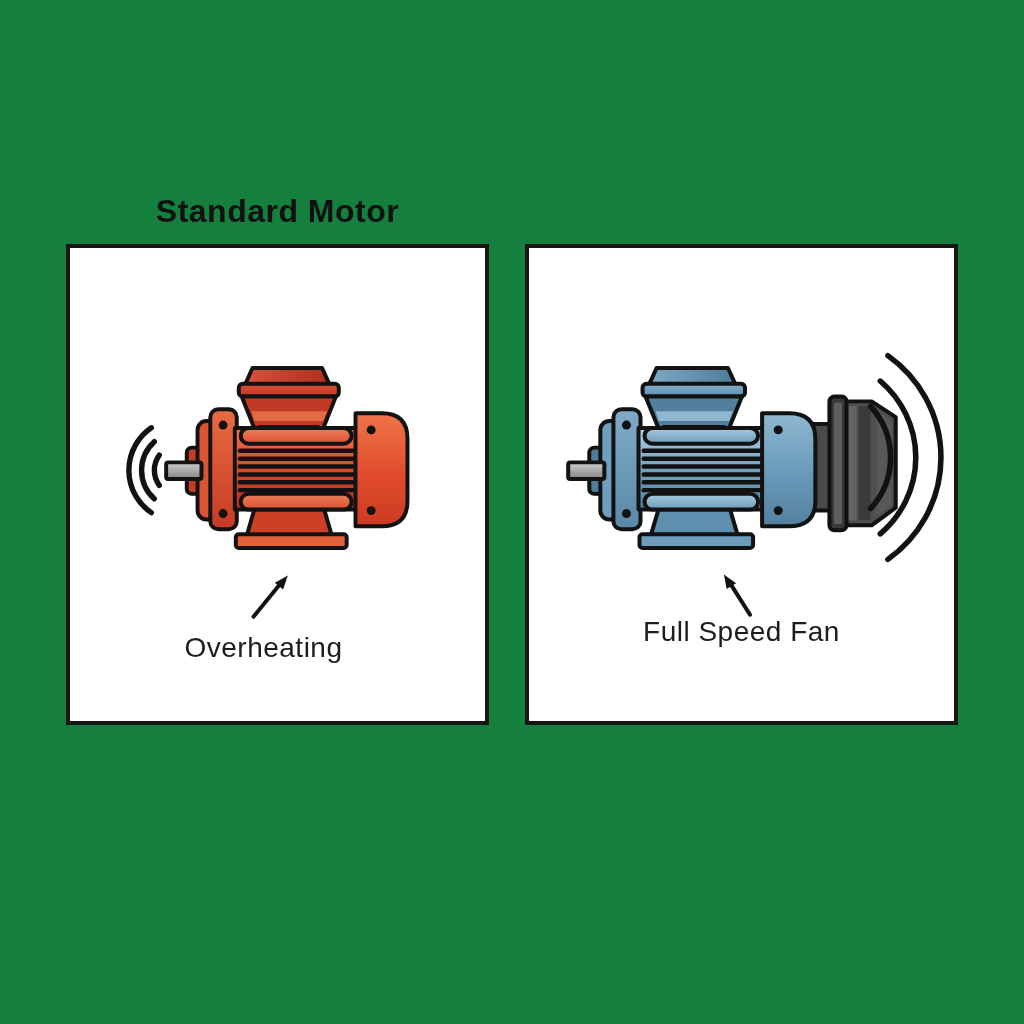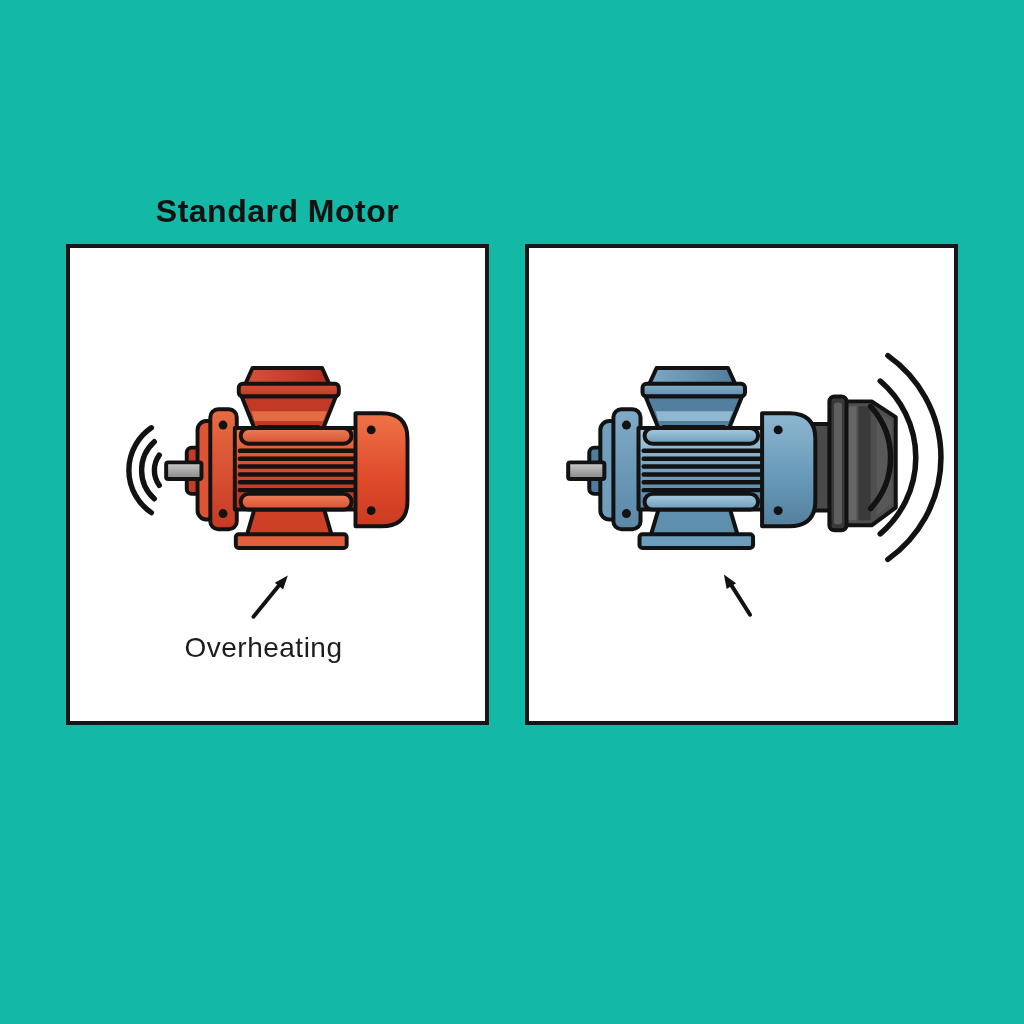--- a/index.html
+++ b/index.html
@@ -1,17 +1,17 @@
 <!DOCTYPE html>
 <html><head>
 <meta charset="utf-8">
 <style>
   html,body{margin:0;padding:0;background:#ffffff;}
   .canvas{
-    position:relative;width:1024px;height:1024px;background:#14b8a6;overflow:hidden;
+    position:relative;width:1024px;height:1024px;background:#15803d;overflow:hidden;
     font-family:"Liberation Sans","DejaVu Sans",sans-serif;
   }
   .panel-title{
     position:absolute;top:193px;height:40px;text-align:center;
     font-size:32px;font-weight:bold;color:#111111;letter-spacing:0.5px;white-space:nowrap;
   }
   .t-left{left:66px;width:423px;}
   .t-right{left:525px;width:433px;}
   .panel-box{
     position:absolute;top:244px;height:481px;box-sizing:border-box;
@@ -226,15 +226,16 @@
         <path d="M340,161 A78,78 0 0 1 340,265"></path>
         <path d="M349.6,135.3 A103,103 0 0 1 349.6,290.7"></path>
         <path d="M357.2,109.4 A128,128 0 0 1 357.2,316.6"></path>
       </g>
 
       <g>
         <path d="M220,373 L199,339" stroke="#121212" stroke-width="4" fill="none" stroke-linecap="round"></path>
         <path d="M194,332 L206.1,341 L196.7,346.8 Z" fill="#121212"></path>
       </g>
     </svg>
+    <div class="caption">Full Speed Fan</div>
   </div>
 
 </div>
 
 </body></html>

